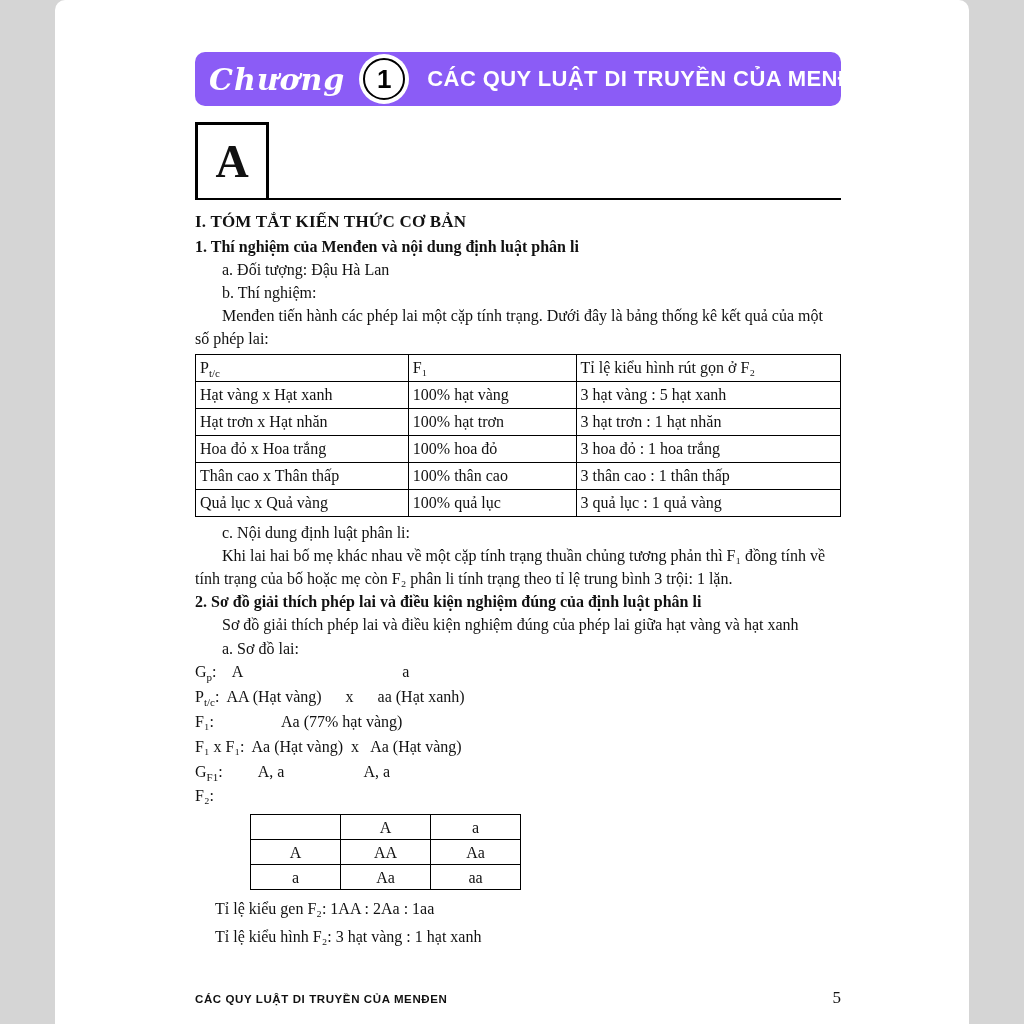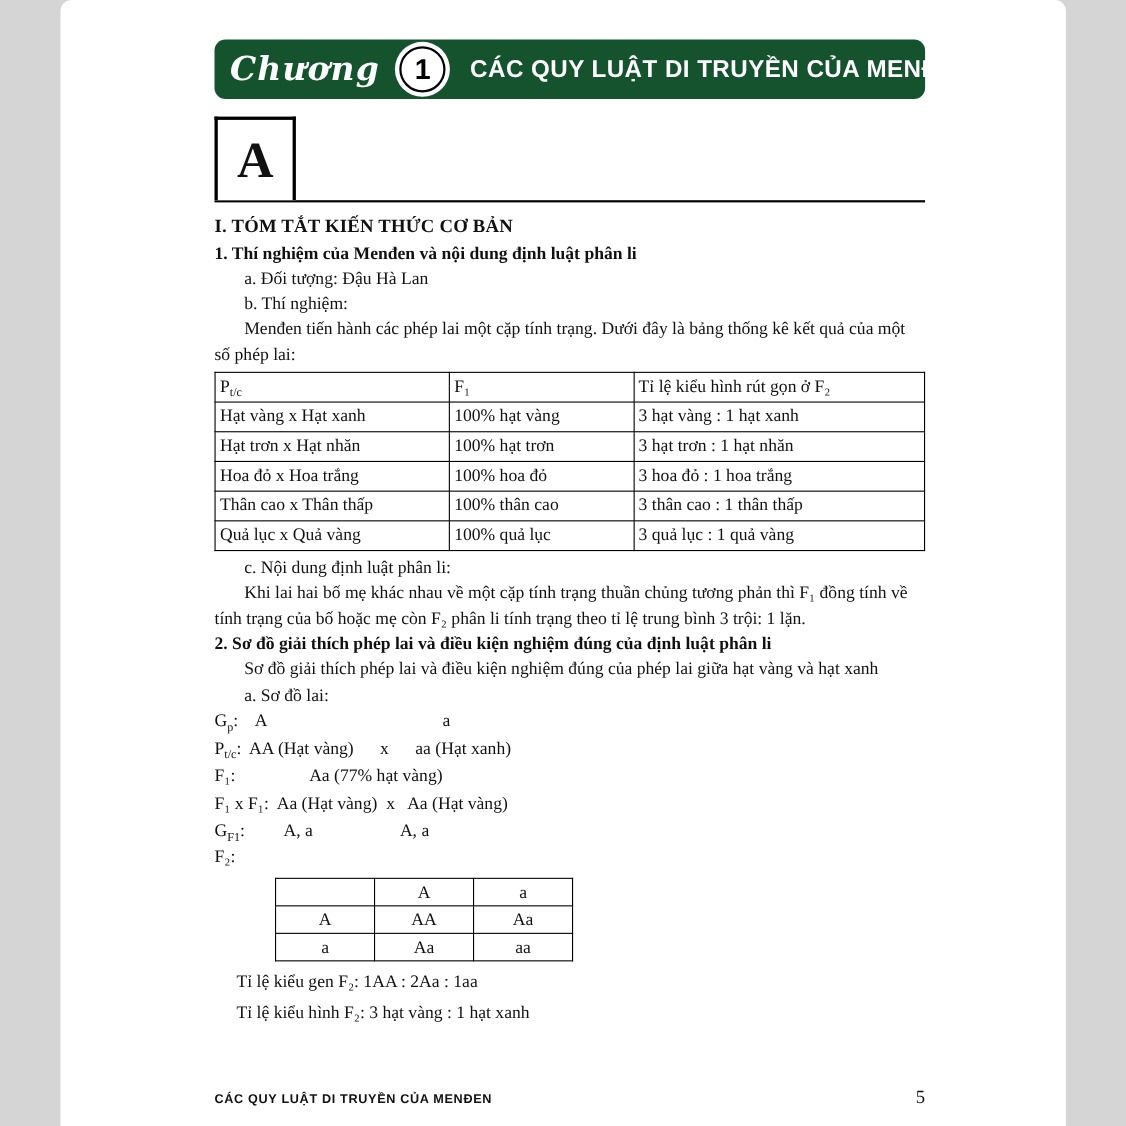--- a/index.html
+++ b/index.html
@@ -14,26 +14,27 @@
     margin:0 auto;
     background:#ffffff;
     position:relative;
     overflow:hidden;
     border-radius:10px 10px 0 0;
   }
   .inner { padding:36px 128px 0 140px; }
 
   
   .banner {
-    background:#14532d;
+    background:#8b5cf6;
     height:54px;
     border-radius:10px;
     display:flex;
     align-items:center;
     padding:0 16px 0 14px;
+    margin-top:16px;
   }
   .chuong {
     color:#fff;
     font-family:"DejaVu Serif","Liberation Serif",serif;
     font-style:italic;
     font-weight:bold;
     font-size:30px;
     letter-spacing:1px;
     padding-right:14px;
     white-space:nowrap;
@@ -160,21 +161,21 @@
       <table class="t1">
         <tbody>
             <tr>
           <th class="c0"><span>P</span><sub>t/c</sub></th>
           <th class="c1">F₁</th>
           <th class="c2">Tỉ lệ kiểu hình rút gọn ở F₂</th>
         </tr>
         <tr>
           <td>Hạt vàng x Hạt xanh</td>
           <td>100% hạt vàng</td>
-          <td>3 hạt vàng : 1 hạt xanh</td>
+          <td>3 hạt vàng : 5 hạt xanh</td>
         </tr>
         <tr>
           <td>Hạt trơn x Hạt nhăn</td>
           <td>100% hạt trơn</td>
           <td>3 hạt trơn : 1 hạt nhăn</td>
         </tr>
         <tr>
           <td>Hoa đỏ x Hoa trắng</td>
           <td>100% hoa đỏ</td>
           <td>3 hoa đỏ : 1 hoa trắng</td>

